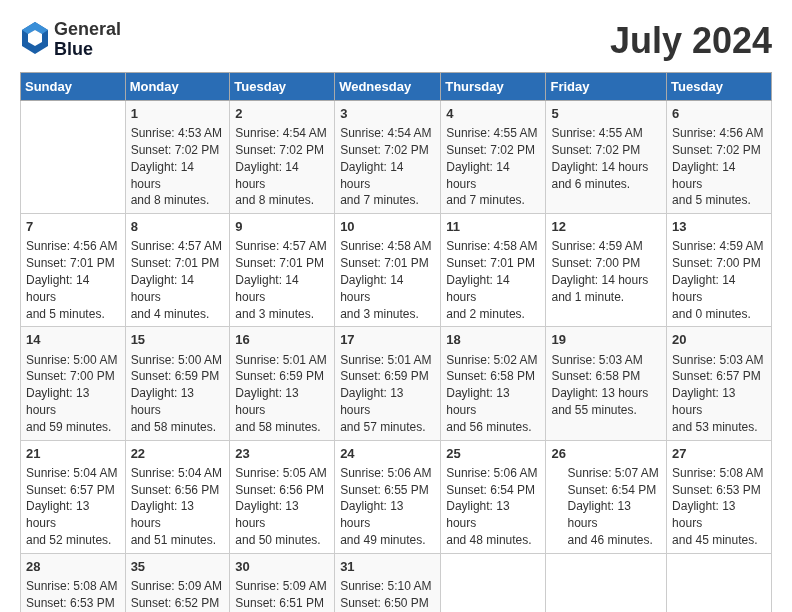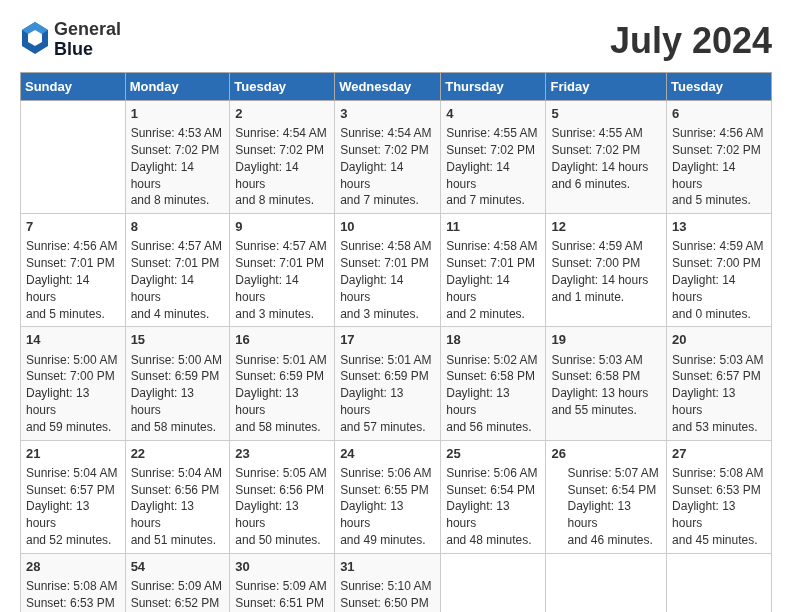--- a/index.html
+++ b/index.html
@@ -322,21 +322,21 @@
       </tr>
       <tr>
         <td>
           <span class="day-num">28</span>
           <div class="day-info" style="white-space: pre-line;">Sunrise: 5:08 AM
 Sunset: 6:53 PM
 Daylight: 13 hours
 and 44 minutes.</div>
         </td>
         <td>
-          <span class="day-num">54</span>
+          <span class="day-num">35</span>
           <div class="day-info" style="white-space: pre-line;">Sunrise: 5:09 AM
 Sunset: 6:52 PM
 Daylight: 13 hours
 and 42 minutes.</div>
         </td>
         <td>
           <span class="day-num">30</span>
           <div class="day-info" style="white-space: pre-line;">Sunrise: 5:09 AM
 Sunset: 6:51 PM
 Daylight: 13 hours

